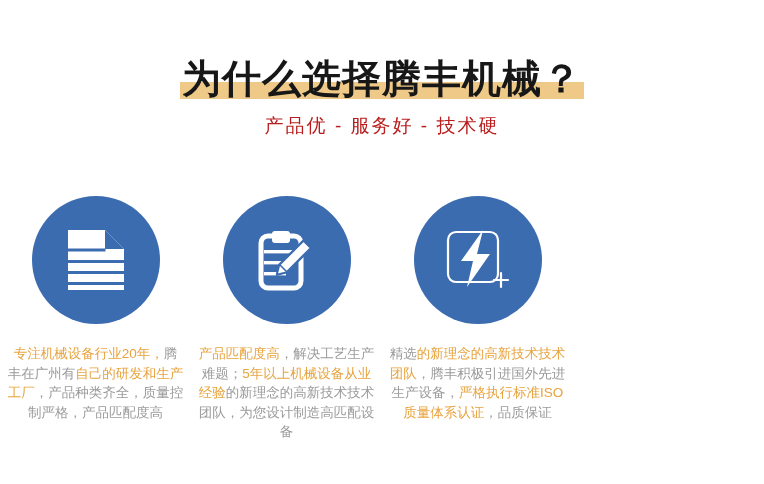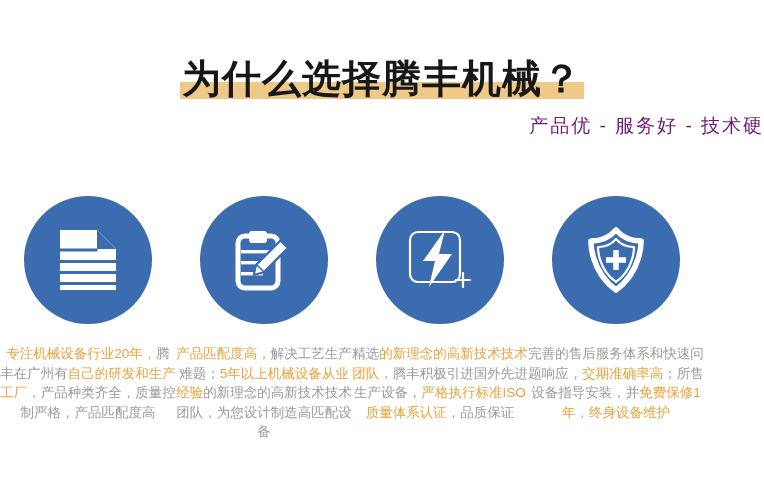--- a/index.html
+++ b/index.html
@@ -57,24 +57,23 @@
     font-weight: bold;
     color: #171717;
     letter-spacing: 1px;
     white-space: nowrap;
   }
 
   .subtitle {
     margin-top: 12px;
     font-size: 19px;
     line-height: 24px;
-    color: #701a75;
+    color: #b91c1c;
     letter-spacing: 2px;
     font-weight: normal;
-    text-align: right;
   }
 
   
   .columns {
     position: absolute;
     top: 196px;
     left: 0;
     width: 606px;
     display: flex;
     flex-direction: row;
@@ -183,32 +182,15 @@
               <line x1="51" y1="55" x2="65" y2="55"></line>
             </g>
           </svg>
         </span>
       </div>
       <div class="desc">
         <span>精选</span><span class="hl">的新理念的高新技术技术团队</span><span>，腾丰积极引进国外先进生产设备，</span><span class="hl">严格执行标准ISO质量体系认证</span><span>，品质保证</span>
       </div>
     </div>
 
-    <div class="col">
-      <div class="icon-circle">
-        <span>
-          <svg width="70" height="70" viewBox="0 0 70 70" aria-hidden="true">
-            <path d="M35 5 C28 13 18 16 10 16 C10 16 9 46 35 65 C61 46 60 16 60 16 C52 16 42 13 35 5 Z" fill="none" stroke="#ffffff" stroke-width="5.5" stroke-linejoin="round"></path>
-            <path d="M35 14 C30 20 23 22 17 22 C17 22 16.5 44 35 57 C53.5 44 53 22 53 22 C47 22 40 20 35 14 Z" fill="none" stroke="#ffffff" stroke-width="2.2" stroke-linejoin="round"></path>
-            <g stroke="#ffffff" stroke-width="5.5" stroke-linecap="butt">
-              <line x1="35" y1="25" x2="35" y2="45"></line>
-              <line x1="25" y1="35" x2="45" y2="35"></line>
-            </g>
-          </svg>
-        </span>
-      </div>
-      <div class="desc">
-        <span>完善的售后服务体系和快速问题响应，</span><span class="hl">交期准确率高</span><span>；所售设备指导安装，并</span><span class="hl">免费保修1年，终身设备维护</span>
-      </div>
-    </div>
 
   </div>
 </div>
 
 </body></html>

